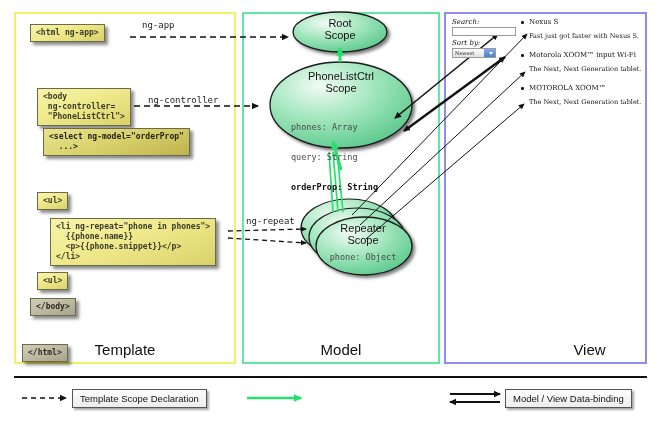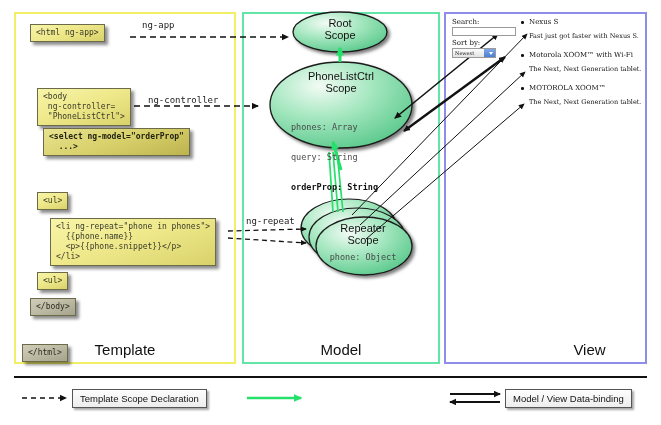--- a/index.html
+++ b/index.html
@@ -25,21 +25,21 @@
   #label-view{left:444px;top:341px;width:203px;padding-left:44px;}
 
   
   .codebox{
     position:absolute;z-index:5;box-sizing:border-box;
     border:1px solid #6b6b4a;
     background:linear-gradient(160deg,#f7f4a8 0%,#efe98c 45%,#d9d26a 100%);
     box-shadow:3px 3px 3px rgba(0,0,0,.45);
     font-family:"DejaVu Sans Mono","Liberation Mono",monospace;
     font-size:8px;line-height:10px;color:#3a3a28;
-    padding:3px 5px;white-space:pre;
+    padding:3px 5px;white-space:pre;font-weight:bold;
   }
   .codebox.dark{
     background:linear-gradient(160deg,#e8e28f 0%,#d8d06a 50%,#bdb44f 100%);
     font-weight:bold;color:#22220f;
   }
   .codebox.gray{
     background:linear-gradient(160deg,#cfccb8 0%,#bdbaa4 50%,#a6a38d 100%);
     color:#2b2b20;
   }
 
@@ -70,21 +70,21 @@
   .scope-props b{color:#111;}
 
   #txt-root{left:293px;top:17px;width:94px;}
   #txt-plc{left:273px;top:70px;width:136px;}
   #txt-plc-props{left:273px;top:102px;width:136px;text-align:left;padding-left:18px;box-sizing:border-box;}
   #txt-rep{left:317px;top:222px;width:92px;}
   #txt-rep-props{left:317px;top:252px;width:92px;}
 
   
   #view-form{position:absolute;z-index:5;left:452px;top:18px;width:70px;}
-  .v-label{font-family:"DejaVu Serif","Liberation Serif",serif;font-size:7px;color:#111;}
+  .v-label{font-family:"DejaVu Serif","Liberation Serif",serif;font-size:7px;color:#111;font-style:italic;}
   .v-input{width:64px;height:9px;border:1px solid #9a9a9a;background:#fff;
            box-sizing:border-box;margin-top:1px;}
   .v-select{width:44px;height:10px;border:1px solid #9a9a9a;
             background:linear-gradient(#fdfdfd,#e2e2e2);box-sizing:border-box;
             margin-top:1px;display:flex;align-items:center;position:relative;}
   .v-select span{font-family:"DejaVu Serif","Liberation Serif",serif;
                  font-size:5px;color:#111;padding-left:2px;}
   .v-select .arrowbox{position:absolute;right:0;top:0;width:9px;height:100%;
                       background:linear-gradient(#7ea8e8,#4a7fd0);
                       display:flex;align-items:center;justify-content:center;}
@@ -238,21 +238,21 @@
       <span class="arrowbox"></span>
     </div>
   </div>
 
   <div id="phone-list">
     <div class="phone-item">
       <div class="phone-name">Nexus S</div>
       <div class="phone-snippet">Fast just got faster with Nexus S.</div>
     </div>
     <div class="phone-item">
-      <div class="phone-name">Motorola XOOM™ with Wi-Fi</div>
+      <div class="phone-name">Motorola XOOM™ input Wi-Fi</div>
       <div class="phone-snippet">The Next, Next Generation tablet.</div>
     </div>
     <div class="phone-item">
       <div class="phone-name">MOTOROLA XOOM™</div>
       <div class="phone-snippet">The Next, Next Generation tablet.</div>
     </div>
   </div>
 
   <div class="panel-label" id="label-template">Template</div>
   <div class="panel-label" id="label-model">Model</div>

